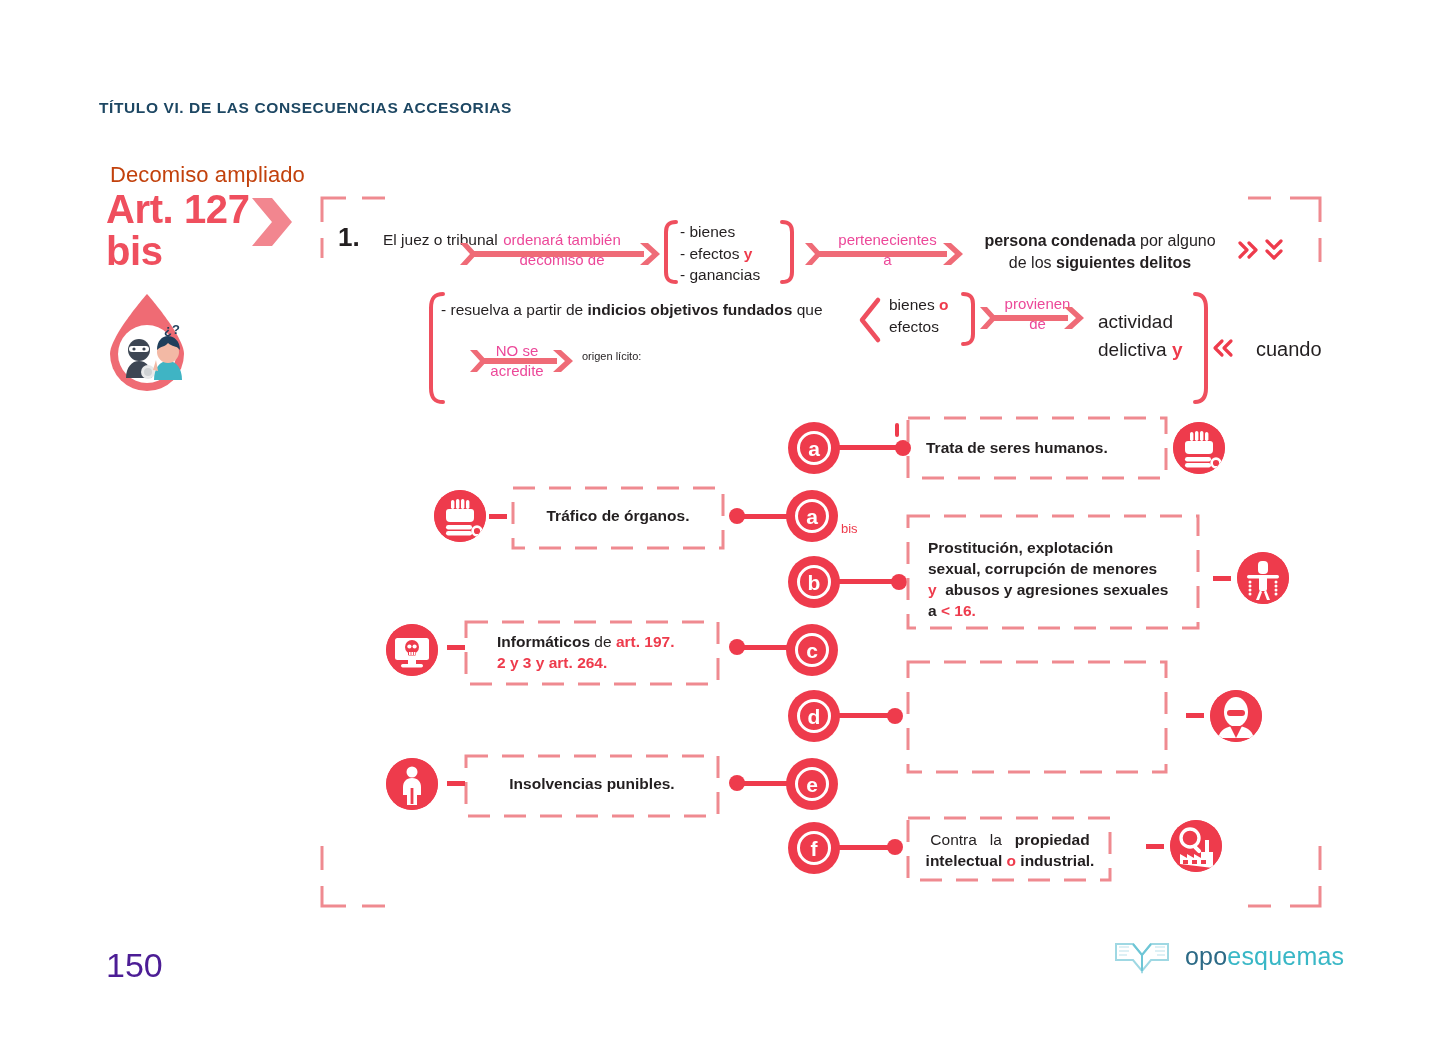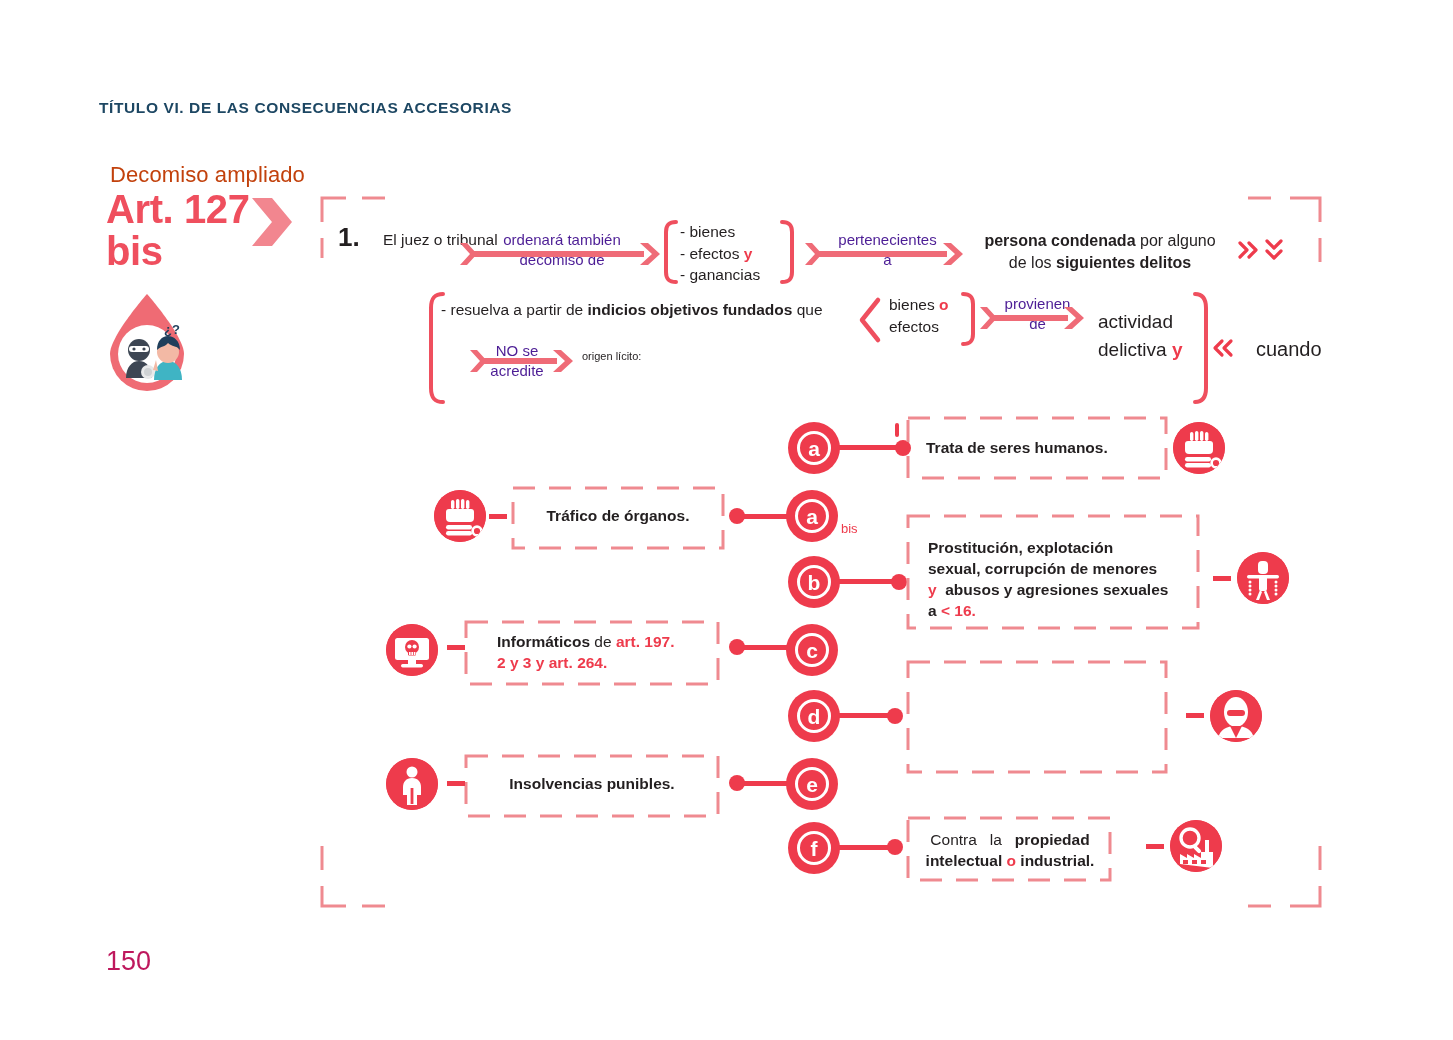--- a/index.html
+++ b/index.html
@@ -55,21 +55,21 @@
 
   
   .drop-badge {
     position: absolute;
     left: 104px; top: 292px;
     width: 86px; height: 100px;
   }
 
   
   .t { position: absolute; white-space: nowrap; color: #231f20; }
-  .t.red { color: #4c1d95; }
+  .t.red { color: #ec4899; }
   .ctr { text-align: center; }
 
   b.r { color: #ee3b4c; font-weight: 700; }
   b.k { color: #231f20; font-weight: 700; }
 
   
   svg.layer {
     position: absolute;
     left: 0; top: 0;
     width: 1453px; height: 1040px;
@@ -133,22 +133,22 @@
     border-radius: 50%;
     background: #ee3b4c;
     overflow: hidden;
   }
   .ticon svg { display: block; }
 
   
   .page-num {
     position: absolute;
     left: 106px; top: 946px;
-    font-size: 27px;
-    color: #be185d;
+    font-size: 34px;
+    color: #4c1d95;
   }
   .brand {
     position: absolute;
     left: 1113px; top: 938px;
     display: flex;
     align-items: center;
     gap: 14px;
   }
   .brand-name {
     font-size: 25px;
@@ -563,14 +563,37 @@
       <g fill="#ee3b4c">
         <rect x="13" y="40" width="5" height="4"></rect>
         <rect x="22" y="40" width="5" height="4"></rect>
         <rect x="31" y="40" width="5" height="4"></rect>
       </g>
     </svg>
   </div>
 
   <div class="page-num">150</div>
 
+  <div class="brand">
+    <svg width="58" height="36" viewBox="0 0 58 36">
+      <g fill="none" stroke="#9fd8e3" stroke-width="2">
+        <path d="M3 6 L20 6 L29 17 L29 33 L20 22 L3 22 Z"></path>
+        <path d="M55 6 L38 6 L29 17 L29 33 L38 22 L55 22 Z"></path>
+      </g>
+      <g fill="none" stroke="#6ec6d6" stroke-width="2">
+        <path d="M20 6 L29 17 L38 6"></path>
+        <path d="M29 17 L29 33"></path>
+      </g>
+      <g fill="none" stroke="#cfeaf1" stroke-width="1.4">
+        <path d="M6 9 L16 9"></path>
+          <path d="M6 13 L16 13"></path>
+          <path d="M6 17 L14 17"></path>
+        <path d="M42 9 L52 9"></path>
+          <path d="M42 13 L52 13"></path>
+          <path d="M44 17 L52 17"></path>
+      </g>
+    </svg>
+    <div class="brand-name">
+      <span class="dk">opo</span><span>esquemas</span>
+    </div>
+  </div>
 
 </div>
 
 </body></html>

